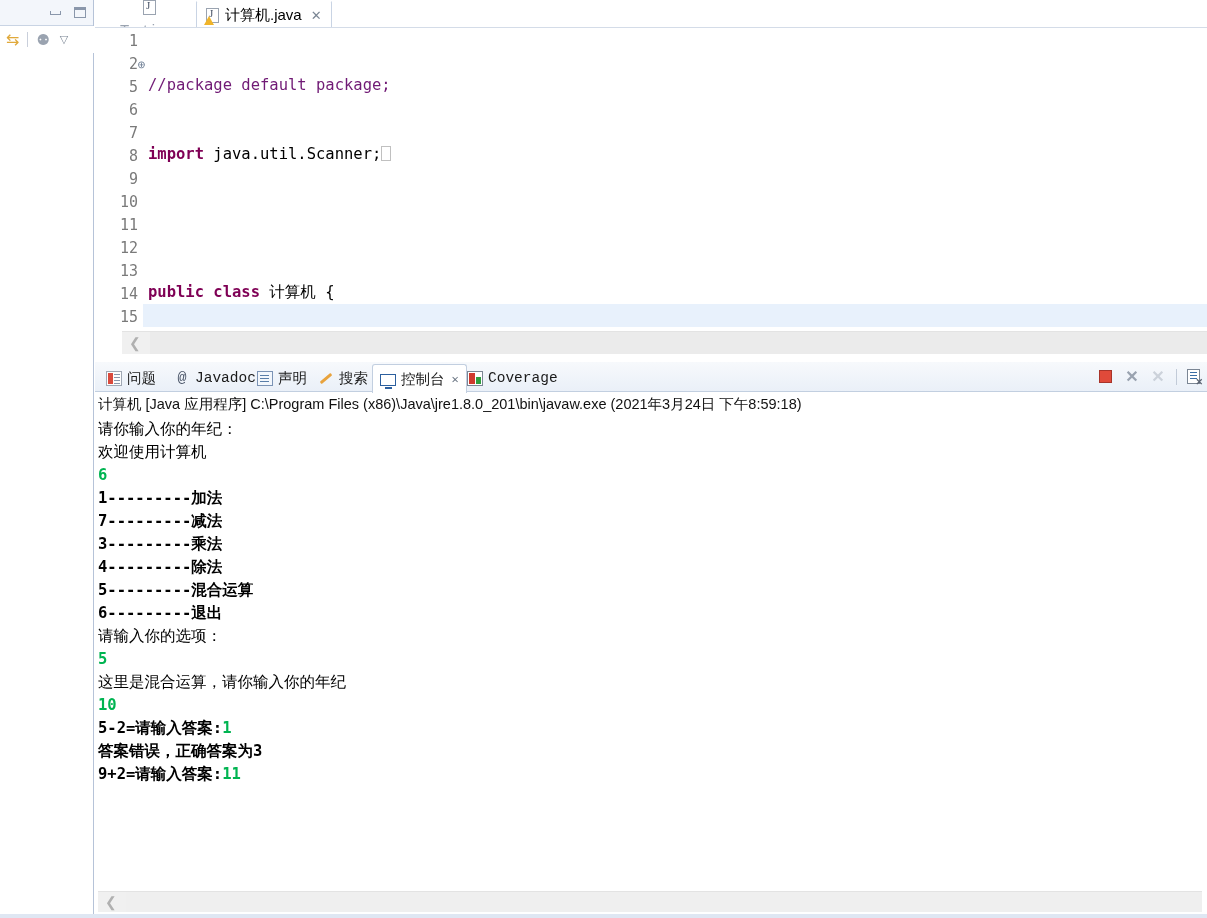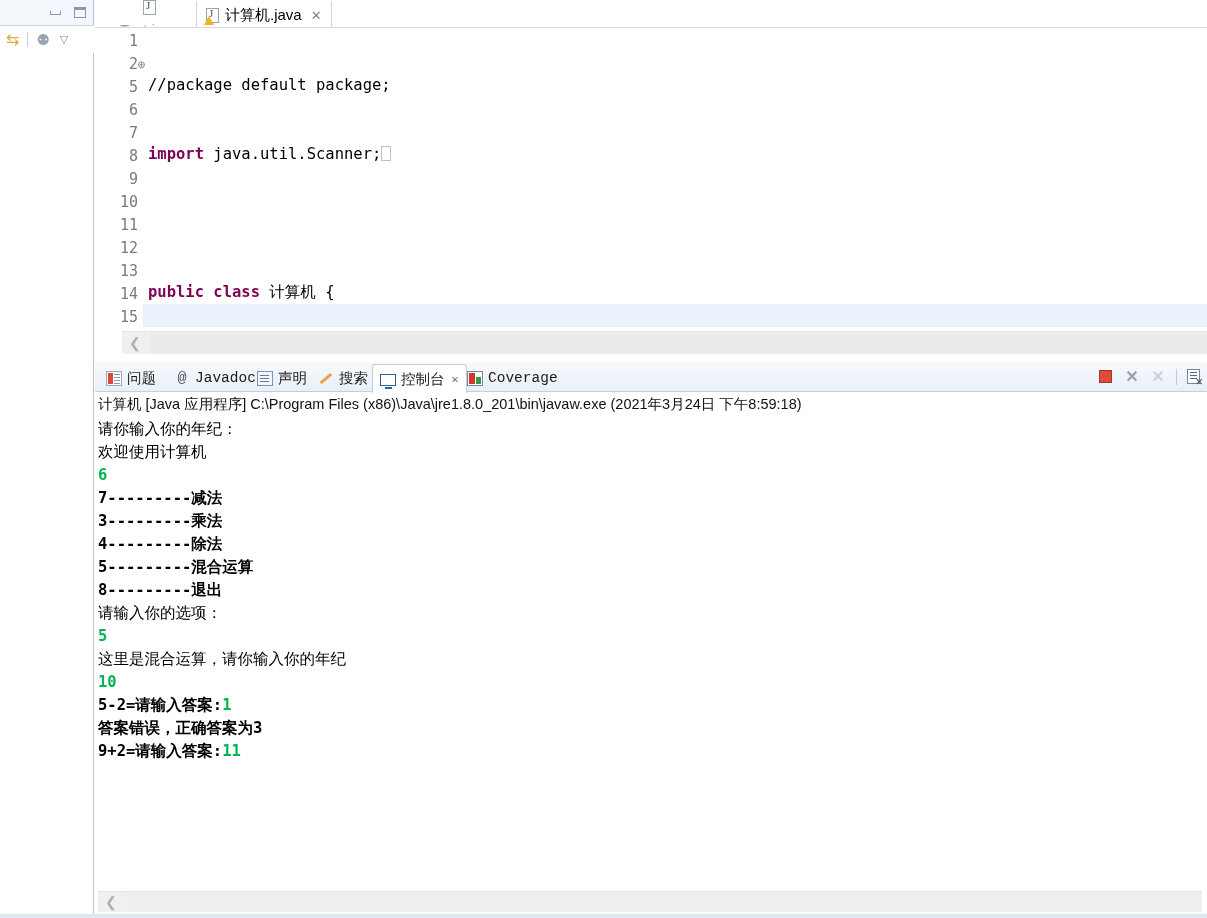--- a/index.html
+++ b/index.html
@@ -225,21 +225,21 @@
     height: 23px;
     position: relative;
     color: #000;
   }
   .hl-line {
     position: absolute;
     left: 48px; right: 0;
     height: 23px;
     background: #e8f1fc;
   }
-  .cmt { color: #000000; }
+  .cmt { color: #701a75; }
   .kw  { color: #7f0055; font-weight: bold; }
   .clipped {
     position: absolute;
     left: 53px; top: 299px;
     height: 10px;
     overflow: hidden;
     font-family: "DejaVu Sans Mono", monospace;
     font-size: 15.5px;
     line-height: 23px;
     color: #3f7f5f;
@@ -585,25 +585,26 @@
       </div>
     </div>
   </div>
 
   <div id="console-launch-line">计算机 [Java 应用程序] C:\Program Files (x86)\Java\jre1.8.0_201\bin\javaw.exe  (2021年3月24日 下午8:59:18)</div>
 
   <div id="console-output">
     <div class="oline">请你输入你的年纪：</div>
     <div class="oline">欢迎使用计算机</div>
     <div class="oline"><span class="in-val">6</span></div>
+    <div class="oline mono">1---------加法</div>
     <div class="oline mono">7---------减法</div>
     <div class="oline mono">3---------乘法</div>
     <div class="oline mono">4---------除法</div>
     <div class="oline mono">5---------混合运算</div>
-    <div class="oline mono">8---------退出</div>
+    <div class="oline mono">6---------退出</div>
     <div class="oline">请输入你的选项：</div>
     <div class="oline"><span class="in-val">5</span></div>
     <div class="oline">这里是混合运算，请你输入你的年纪</div>
     <div class="oline"><span class="in-val">10</span></div>
     <div class="oline mono"><span>5-2=请输入答案:</span><span class="in-val">1</span></div>
     <div class="oline mono">答案错误，正确答案为3</div>
     <div class="oline mono"><span>9+2=请输入答案:</span><span class="in-val">11</span></div>
   </div>
 
   <div id="console-hscroll" class="hscroll">

